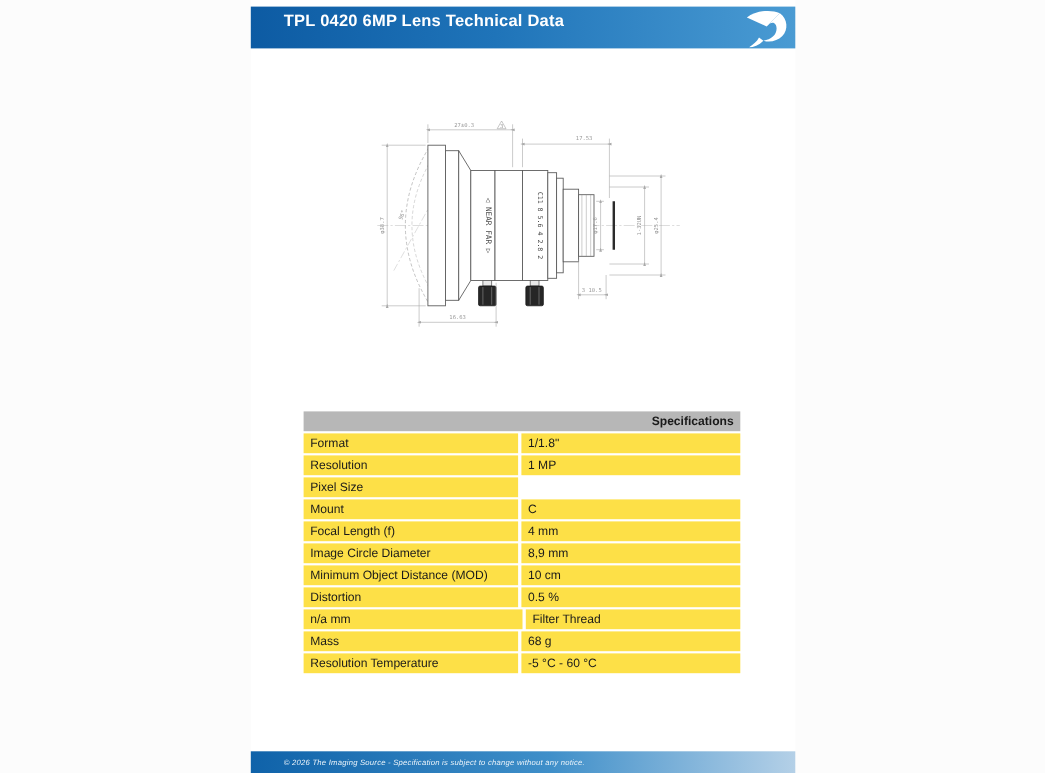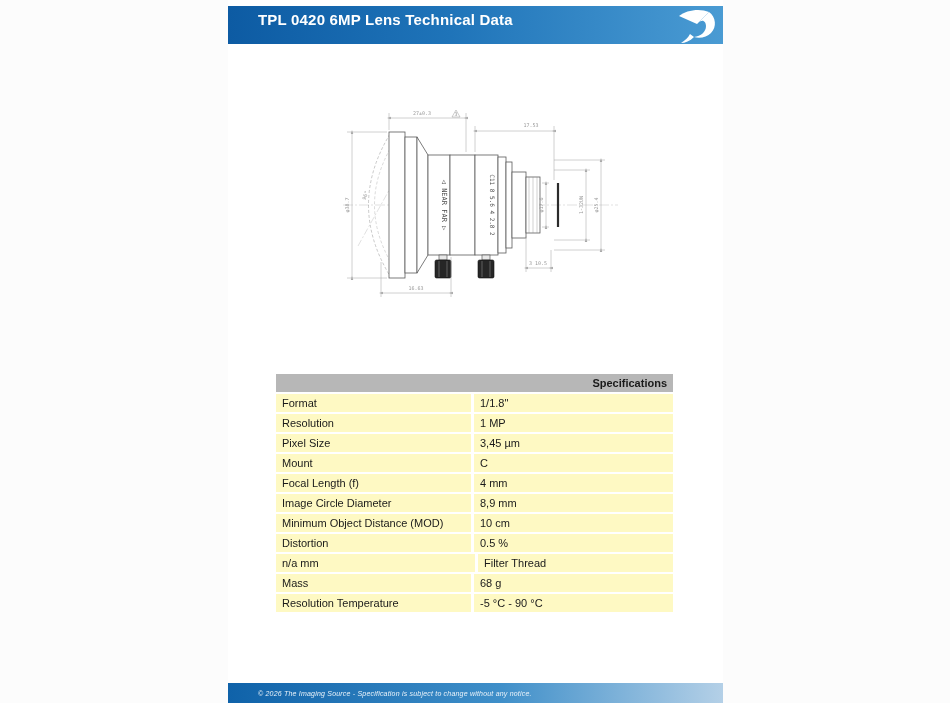--- a/index.html
+++ b/index.html
@@ -18,21 +18,21 @@
   .drawing{position:absolute;left:108px;top:98px;width:296px;height:220px;}
   .drawing .part{fill:#ffffff;stroke:#5a5a5a;stroke-width:0.8;}
   .drawing .dimline{stroke:#a9a9a9;stroke-width:0.55;fill:none;}
   .drawing .dimtext{fill:#9a9a9a;font-size:5px;font-family:"DejaVu Sans Mono",monospace;}
   .drawing .marktext{fill:#4a4a4a;font-family:"DejaVu Sans Mono",monospace;}
 
   
   .spec-table{position:absolute;left:48px;top:374px;width:397px;font-size:11px;color:#1a1a1a;}
   .spec-title{background:#b7b7b7;font-weight:bold;padding:3px 6px 2px 6px;margin-bottom:2px;height:13px;text-align:right;}
   .spec-row{display:flex;gap:3px;margin-bottom:2px;background:#ffffff;}
-  .spec-row .cell{background:#fef9c3;padding:3px 6px 2px 6px;height:13px;}
+  .spec-row .cell{background:#fde047;padding:3px 6px 2px 6px;height:13px;}
   .spec-row .label{width:183px;}
   .spec-row .value{flex:1;}
 
   
   .footer-bar{position:absolute;left:0;bottom:0;width:495px;height:20px;
     background:linear-gradient(90deg,#0f62a9 0%,#3f8fc9 55%,#b4d0e7 100%);
     display:flex;align-items:center;}
   .footer-text{color:#eaf3fa;font-size:7px;font-style:italic;margin-left:30px;letter-spacing:.2px;}
 </style>
 </head>
@@ -166,21 +166,20 @@
           <div class="spec-row">
             <div class="cell label">Format</div>
             <div class="cell value">1/1.8"</div>
           </div>
           <div class="spec-row">
             <div class="cell label">Resolution</div>
             <div class="cell value">1 MP</div>
           </div>
           <div class="spec-row">
             <div class="cell label">Pixel Size</div>
-            <div class="cell value">3,45 µm</div>
           </div>
           <div class="spec-row">
             <div class="cell label">Mount</div>
             <div class="cell value">C</div>
           </div>
           <div class="spec-row">
             <div class="cell label">Focal Length (f)</div>
             <div class="cell value">4 mm</div>
           </div>
           <div class="spec-row">
@@ -198,21 +197,21 @@
           <div class="spec-row">
             <div class="cell value">n/a mm</div>
             <div class="cell label">Filter Thread</div>
           </div>
           <div class="spec-row">
             <div class="cell label">Mass</div>
             <div class="cell value">68 g</div>
           </div>
           <div class="spec-row">
             <div class="cell label">Resolution Temperature</div>
-            <div class="cell value">-5 °C - 90 °C</div>
+            <div class="cell value">-5 °C - 60 °C</div>
           </div>
         </div>
     </section>
 
     <div class="footer-bar">
       <span class="footer-text">© 2026 The Imaging Source  -  Specification is subject to change without any notice.</span>
     </div>
 
   </div>
 </div>

